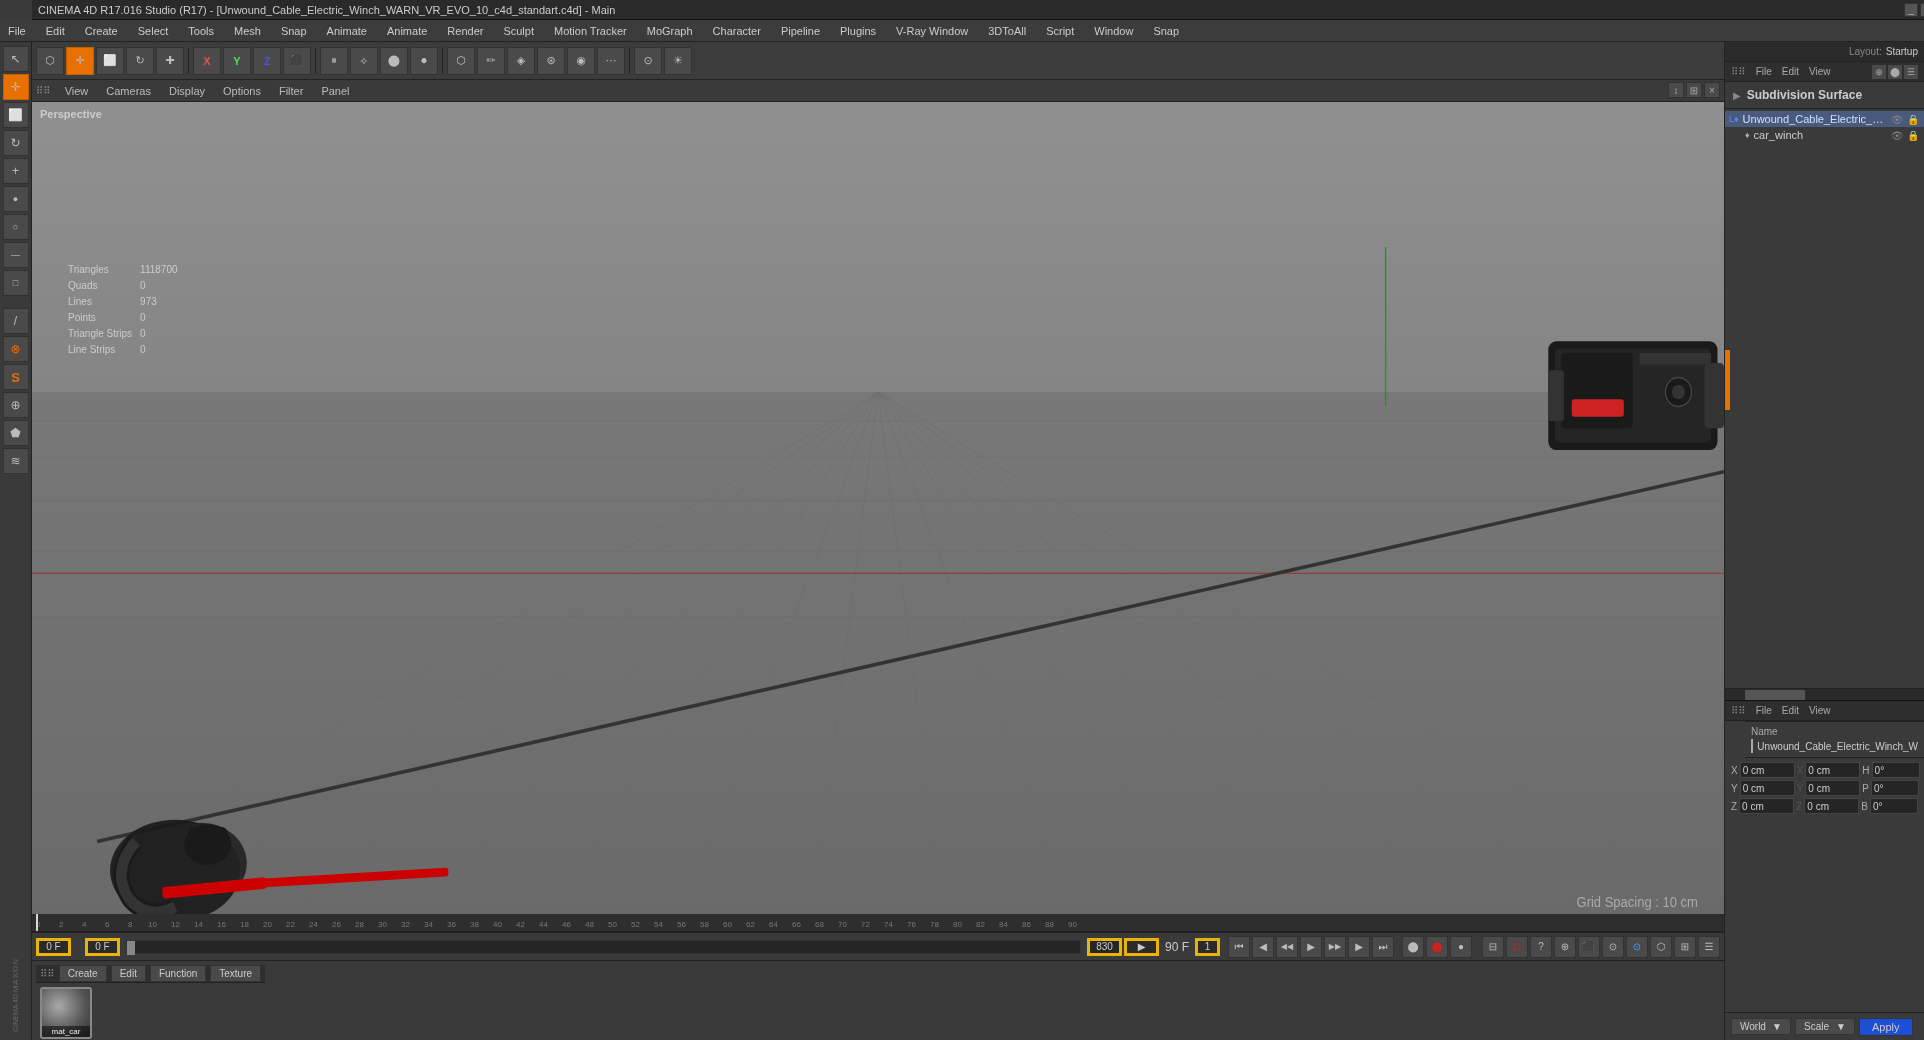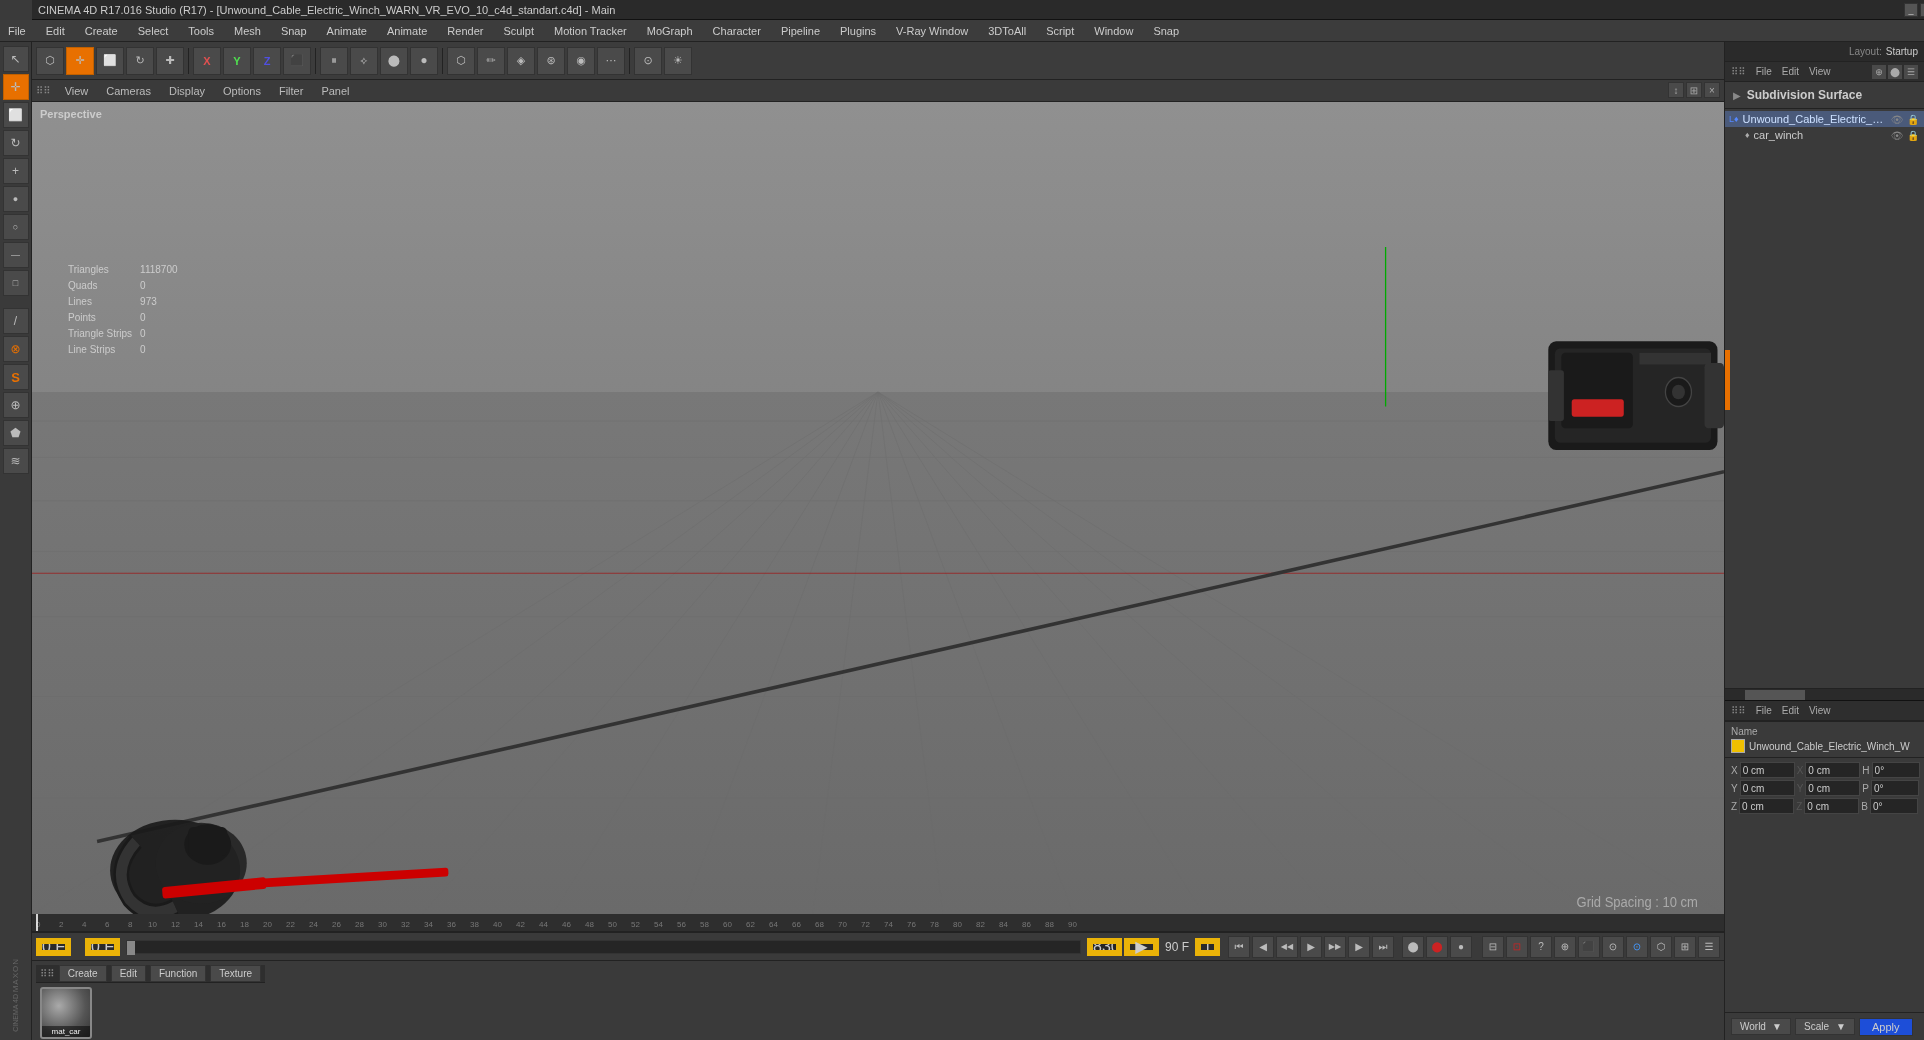--- a/index.html
+++ b/index.html
@@ -73,22 +73,22 @@
     #timeline-controls {
       height: 34px; background: #3a3a3a; display: flex; align-items: center;
       padding: 0 4px; gap: 2px;
     }
     .tc-btn {
       width: 22px; height: 22px; background: #4a4a4a; border: 1px solid #333;
       display: flex; align-items: center; justify-content: center;
       cursor: pointer; color: #bbb; font-size: 10px;
     }
     .frame-input {
-      width: 40px; height: 18px; background: #2a2a2a; border: 6px solid #eab308;
-      color: #ccc; font-size: 16px; text-align: center;
+      width: 40px; height: 18px; background: #2a2a2a; border: 3px solid #eab308;
+      color: #ccc; font-size: 10px; text-align: center;
     }
     .timeline-scrubber {
       flex: 1; height: 14px; background: #252525; border: 1px solid #333;
       position: relative; margin: 0 4px;
     }
     .scrubber-handle {
       width: 8px; height: 14px; background: #888; position: absolute; left: 0; top: 0;
     }
 
     
@@ -586,21 +586,21 @@
 
     <div id="right-bottom" style="height:340px; display:flex; flex-direction:column; border-top:1px solid #111;">
 
       <div style="height:20px; background:#2e2e2e; display:flex; align-items:center; padding:0 6px; gap:10px; border-bottom:1px solid #222;">
         <span style="font-size:10px; color:#888;">⠿⠿</span>
         <span class="rb-header-btn">File</span>
         <span class="rb-header-btn">Edit</span>
         <span class="rb-header-btn">View</span>
       </div>
 
-      <div id="name-panel" style="padding:4px 6px; border-bottom:1px solid #222;">
+      <div id="name-panel" style="padding:4px 6px; border-bottom:1px solid #222;margin-left:20px;">
         <div style="font-size:10px; color:#aaa; margin-bottom:2px;">Name</div>
         <div class="name-row">
           <div class="name-color-box"></div>
           <span class="name-text">Unwound_Cable_Electric_Winch_W</span>
         </div>
       </div>
 
       <div id="coord-panel" style="padding:4px 6px; flex:1;">
 
         <div class="coord-row">

